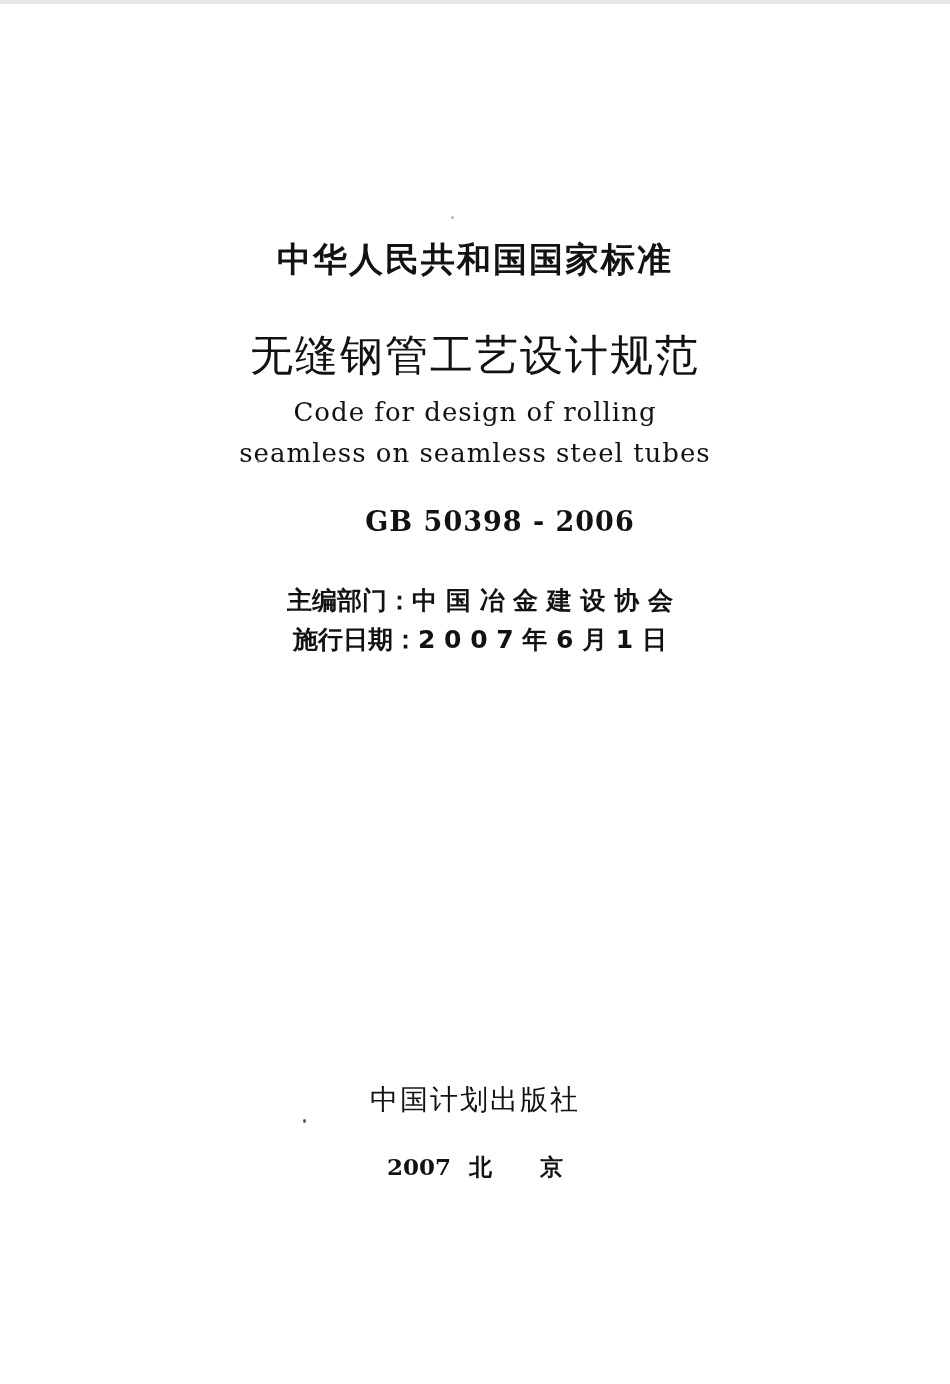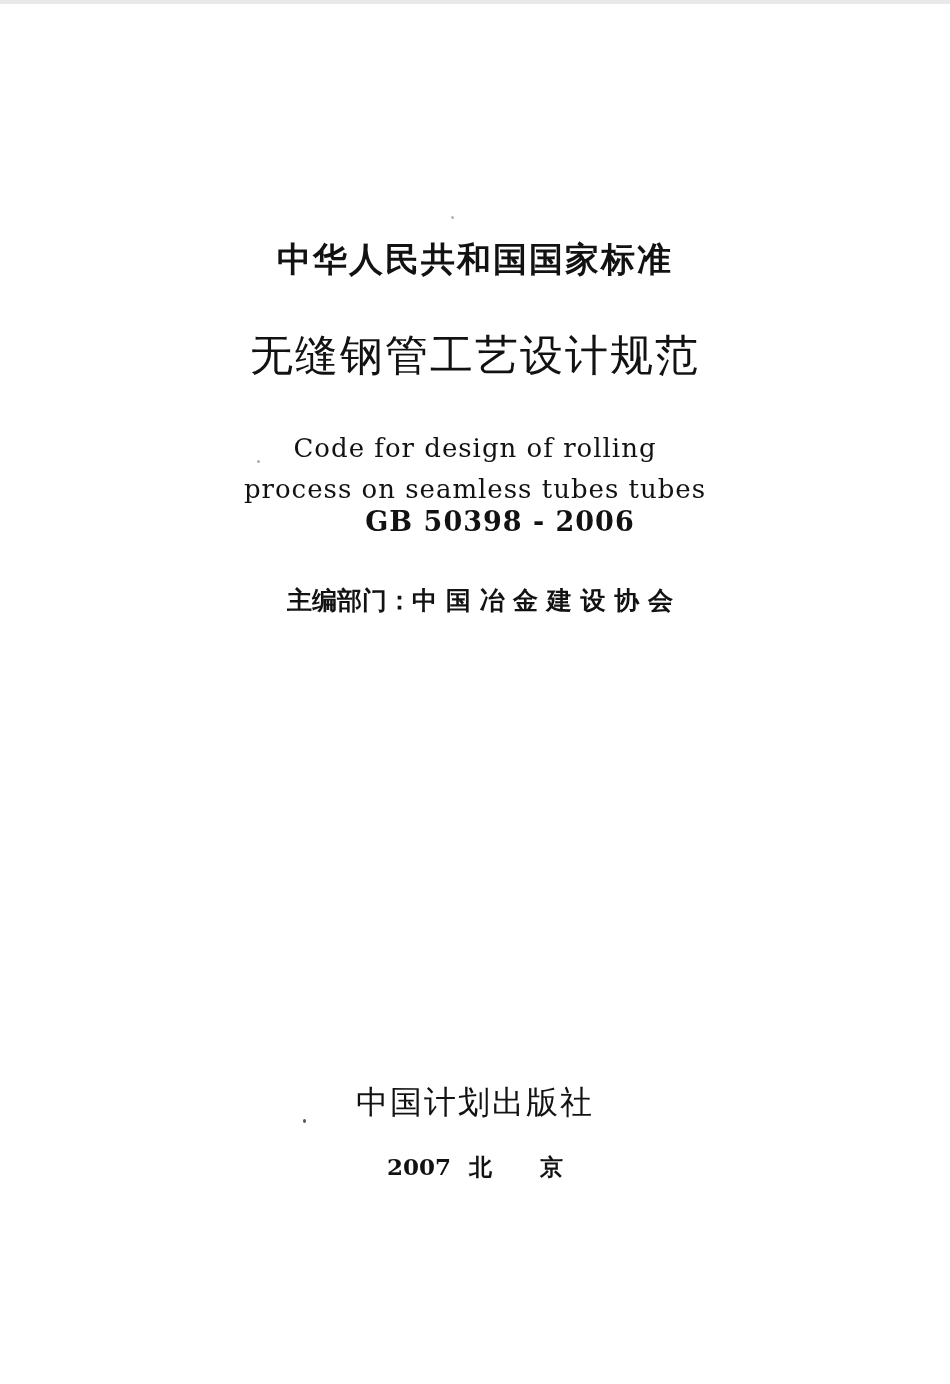--- a/index.html
+++ b/index.html
@@ -34,21 +34,21 @@
   
   .main-title {
     top: 323px;
     margin: 0;
     font-family: "DejaVu Serif", serif;
     font-weight: 400;
     font-size: 43px;
     letter-spacing: 2px;
   }
   .en-title {
-    top: 424px;
+    top: 388px;
     font-family: "DejaVu Serif", serif;
     font-size: 26px;
     line-height: 41px;
     letter-spacing: 1px;
   }
   .standard-code {
     top: 502px;
     font-family: "DejaVu Serif", serif;
     font-weight: bold;
     font-size: 27px;
@@ -66,21 +66,21 @@
     white-space: nowrap;
     text-align: center;
   }
   .info-line { display: block; }
   .info-label { display: inline-block; }
   .info-value { display: inline-block; }
   .publisher {
     top: 1077px;
     font-family: "DejaVu Serif", serif;
     font-weight: 500;
-    font-size: 32px;
+    font-size: 28px;
     letter-spacing: 2px;
   }
   .imprint {
     top: 1148px;
     font-size: 23px;
     font-weight: bold;
   }
   .imprint-year {
     font-family: "DejaVu Serif", serif;
   }
@@ -106,28 +106,31 @@
 <body>
 
 <div class="page">
 
   <div class="centered standard-heading">中华人民共和国国家标准</div>
 
   <h1 class="centered main-title">无缝钢管工艺设计规范</h1>
 
   <div class="centered en-title">
     <div>Code for design of rolling</div>
-    <div>process on seamless tubes tubes</div>
+    <div>seamless on seamless steel tubes</div>
   </div>
 
   <div class="centered standard-code">GB 50398 - 2006</div>
 
   <div class="info-block">
     <span class="info-line">
       <span class="info-label">主编部门：</span><span class="info-value">中 国 冶 金 建 设 协 会</span>
+    </span>
+    <span class="info-line">
+      <span class="info-label">施行日期：</span><span class="info-value">2 0 0 7 年 6 月 1 日</span>
     </span>
   </div>
 
   <div class="centered publisher">中国计划出版社</div>
 
   <div class="centered imprint">
     <span class="imprint-year">2007</span><span class="imprint-city-left">北</span><span class="imprint-city-right">京</span>
   </div>
 
   <div class="speck speck-1"></div>

